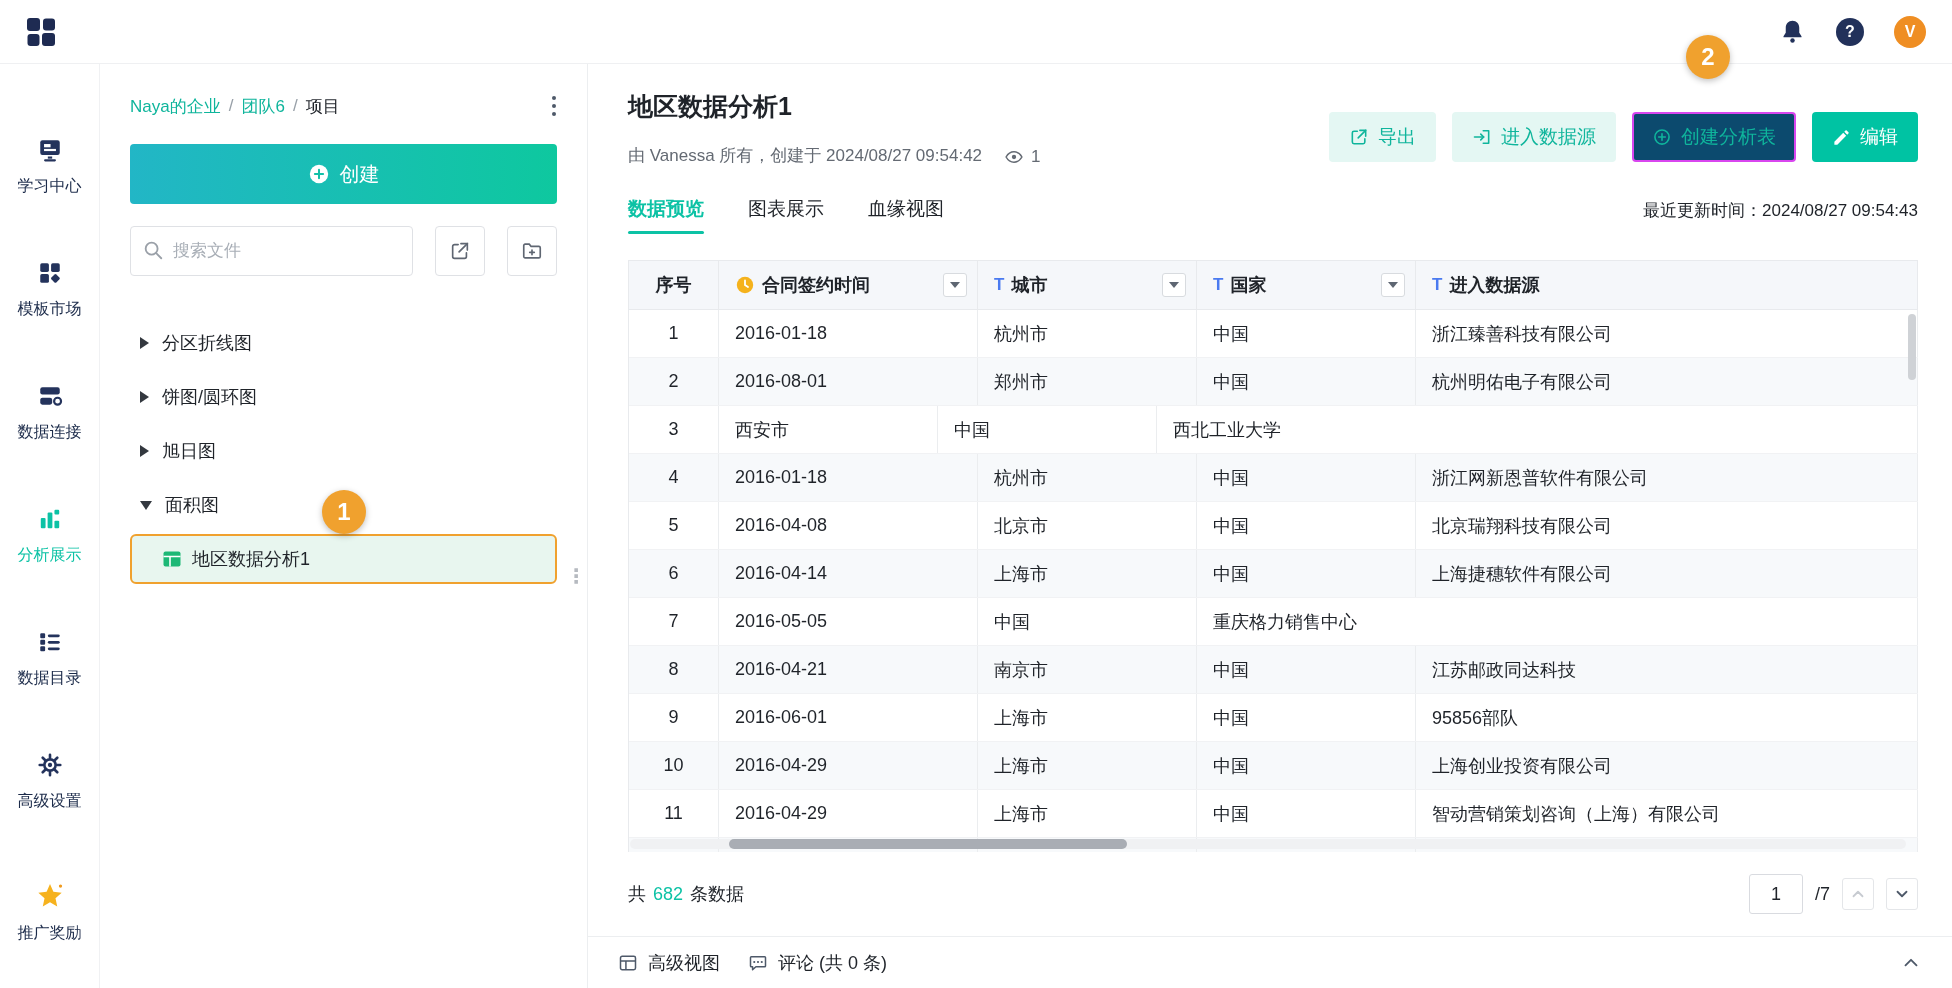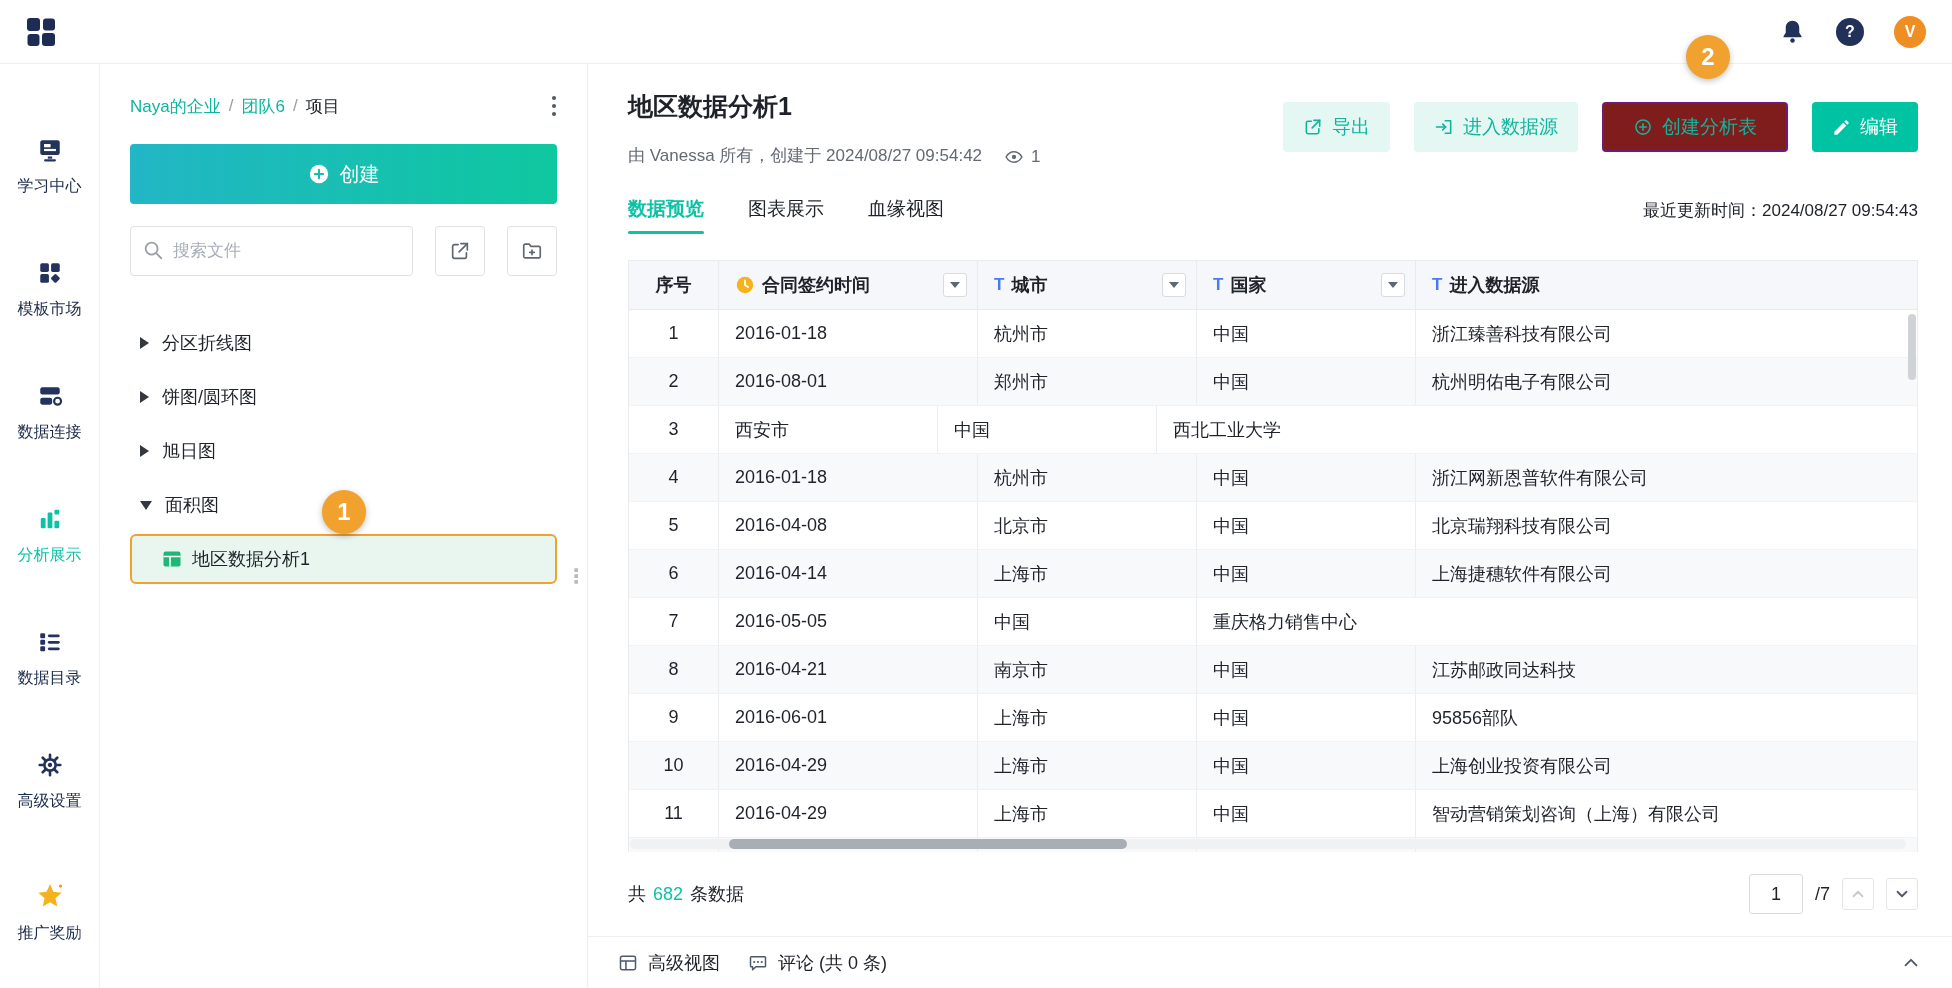--- a/index.html
+++ b/index.html
@@ -43,24 +43,24 @@
   .tree-child{height:50px;margin-top:2px;display:flex;align-items:center;gap:10px;padding-left:30px;font-size:18px;border-radius:6px;cursor:pointer}
   .tree-child.selected{background:#E8F6EF;border:2px solid #F0A12E}
   .resize-dots{position:absolute;right:1px;top:508px;color:#B6BAC0;font-size:20px;font-weight:700;line-height:9px;cursor:pointer}
 
   
   .main{flex:1;min-width:0;display:flex;flex-direction:column;padding:0 34px 0 40px;background:#fff}
   .main-header{height:126px;flex:none;display:flex;justify-content:space-between;padding-top:26px}
   .page-title{font-size:25px;font-weight:700;line-height:32px}
   .meta-row{margin-top:22px;display:flex;align-items:flex-end;color:#646A73;font-size:17px}
   .views{display:flex;align-items:center;gap:7px;margin-left:22px}
-  .actions{display:flex;gap:24px;margin-top:12px}
+  .actions{display:flex;gap:16px;margin-top:22px}
   .btn{height:50px;border-radius:4px;display:flex;align-items:center;gap:9px;padding:0 20px;font-size:19px;cursor:pointer;border:none;white-space:nowrap}
   .btn.light{background:#E4F7F3;color:#0FB59C}
-  .btn.outlined{background:#7f1d1d;color:#0FB59C;border:2px solid #701a75;padding:0 29px}
+  .btn.outlined{background:#0c4a6e;color:#0FB59C;border:2px solid #d946ef;padding:0 18px}
   .btn.solid{background:#00C3A3;color:#fff}
 
   .tabs-row{height:70px;flex:none;display:flex;align-items:flex-start;padding-top:6px}
   .tab{font-size:19px;margin-right:44px;color:#1F2329;position:relative;padding-bottom:12px;cursor:pointer}
   .tab.active{color:#0CC2A5;font-weight:700}
   .tab.active::after{content:"";position:absolute;left:0;right:0;bottom:0;height:3px;background:#0CC2A5;border-radius:2px}
   .updated{margin-left:auto;font-size:17px;color:#1F2329;padding-top:3px}
 
   
   .table-area{flex:1;min-height:0;position:relative;overflow:hidden;border-left:1px solid #E8EAED}

